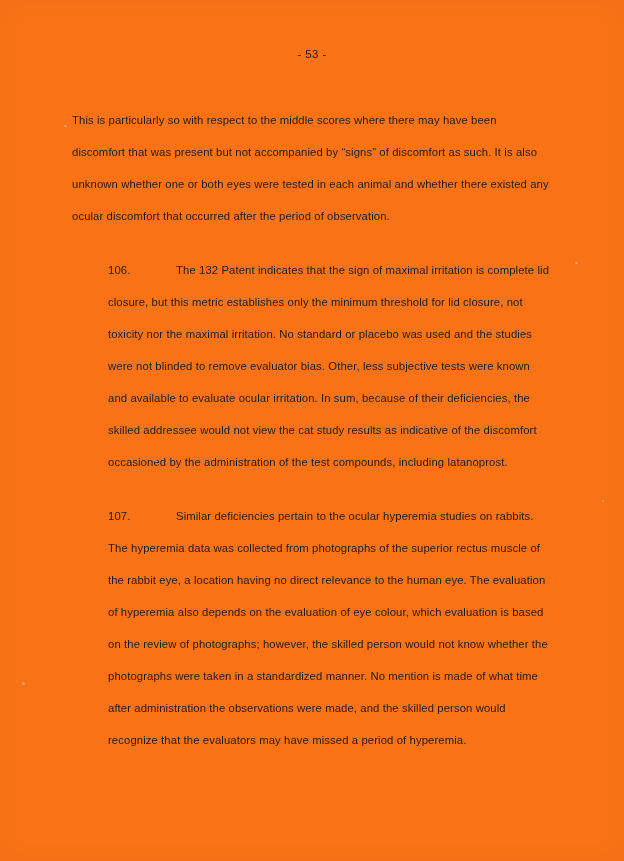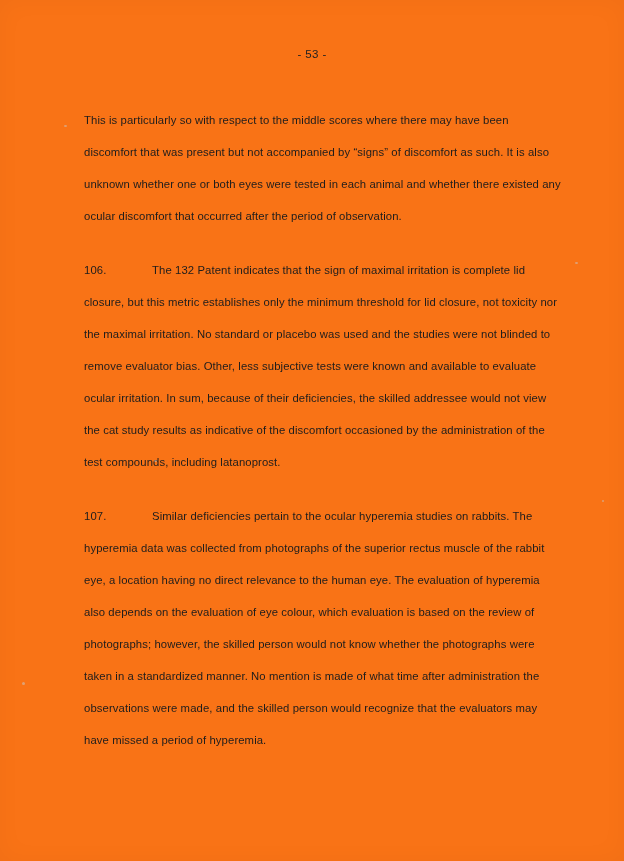--- a/index.html
+++ b/index.html
@@ -27,33 +27,34 @@
     left: 0;
     width: 624px;
     text-align: center;
     font-size: 11.5px;
     letter-spacing: 0.4px;
     color: #222;
   }
   .body-text {
     position: absolute;
     top: 104px;
-    left: 84px;
+    left: 72px;
     width: 480px;
   }
   .para {
     margin: 0 0 14px 0;
     font-size: 11.3px;
     line-height: 32px;
     text-align: left;
     color: #1d1d1d;
     letter-spacing: 0.1px;
   }
   .para.indented {
     text-indent: 0;
+    margin-left: 36px;
   }
   .para .num {
     display: inline-block;
     width: 68px;
   }
   .para-spacer {
     height: 8px;
   }
   
   .speck {

